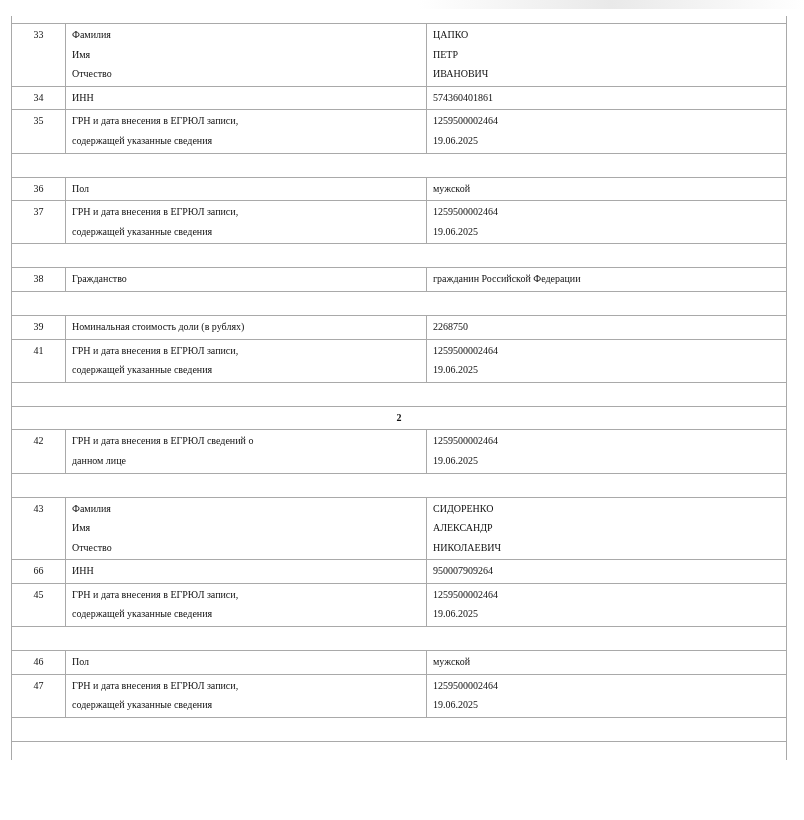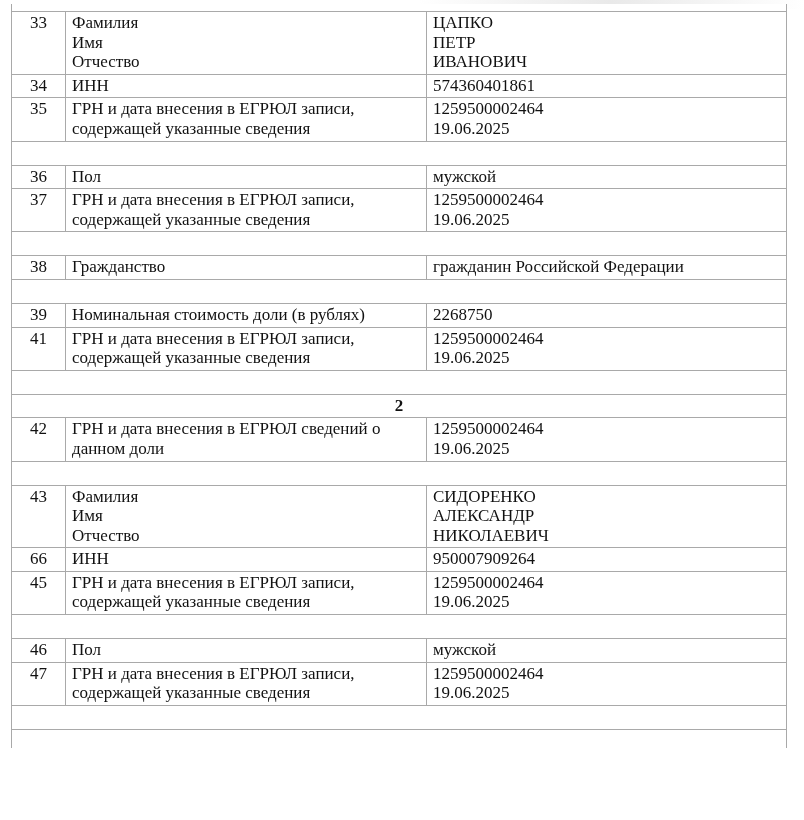--- a/index.html
+++ b/index.html
@@ -36,25 +36,25 @@
     background: linear-gradient(90deg,
                 #ffffff 0%, #ffffff 52%,
                 #f2f2f2 66%, #e9e9e9 76%,
                 #f4f4f4 88%, #ffffff 100%);
     pointer-events: none;
   }
 
   .doc-table {
     position: absolute;
     left: 11px;
-    top: 4px;
+    top: 16px;
     width: 775px;
     border-collapse: collapse;
     table-layout: fixed;
-    font-size: 17px;
+    font-size: 10px;
     line-height: 19.6px;
   }
 
   .doc-table col.c-num   { width: 54px; }
   .doc-table col.c-label { width: 361px; }
   .doc-table col.c-value { width: 360px; }
 
   .doc-table td {
     border: 1px solid #a9a9a9;
     padding: 1px 0 2px 0;
@@ -223,21 +223,21 @@
         <tr class="spacer">
           <td colspan="3"></td>
         </tr>
         <tr class="section-head">
           <td colspan="3">2</td>
         </tr>
         <tr>
           <td class="num">42</td>
           <td class="label lines">
             <span>ГРН и дата внесения в ЕГРЮЛ сведений о</span>
-            <span>данном доли</span>
+            <span>данном лице</span>
           </td>
           <td class="value lines">
             <span>1259500002464</span>
             <span>19.06.2025</span>
           </td>
         </tr>
         <tr class="spacer">
           <td colspan="3"></td>
         </tr>
         <tr>

